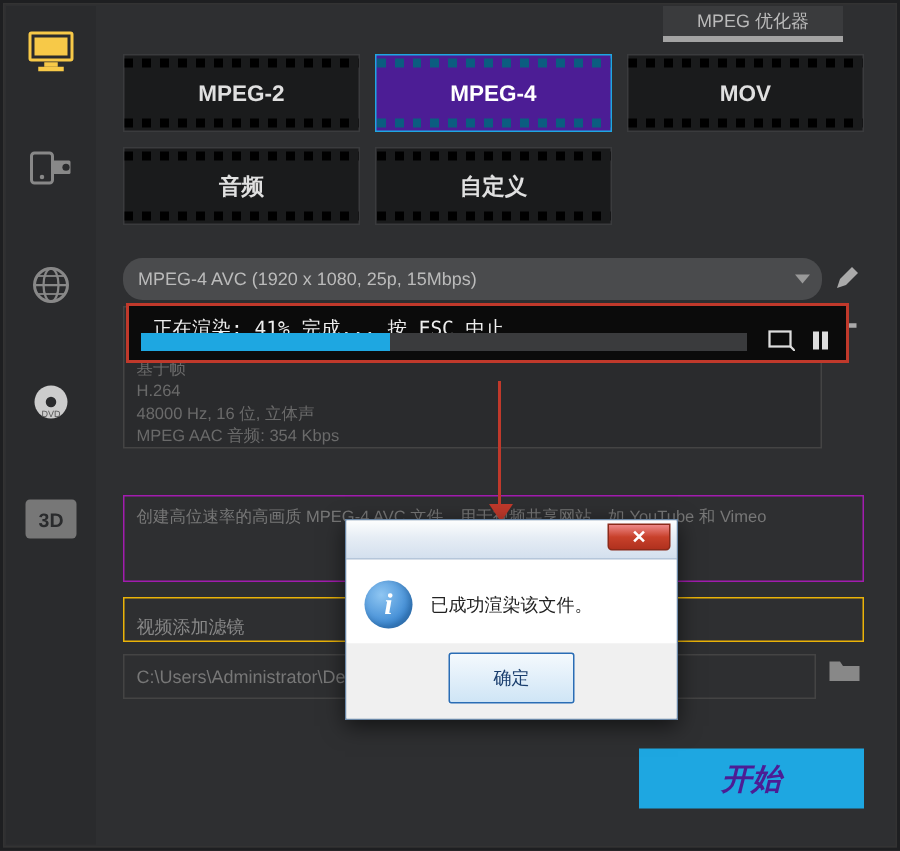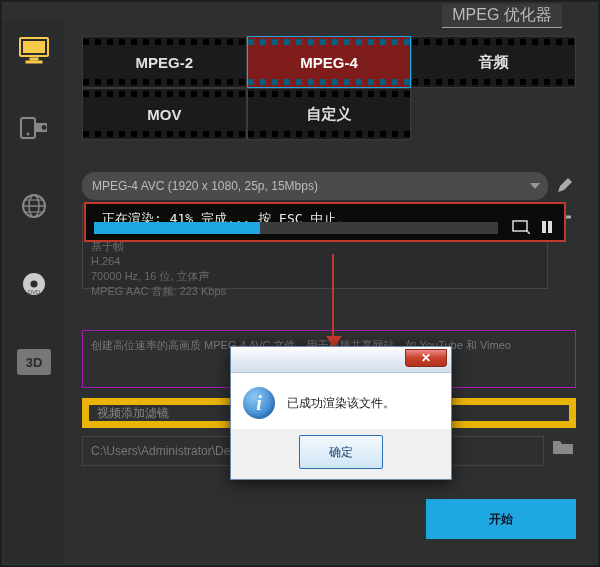--- a/index.html
+++ b/index.html
@@ -11,58 +11,58 @@
     position: relative;
     overflow: hidden;
   }
   .window-border {
     position: absolute; inset: 2px;
     border: 1px solid #333;
     background: #2e2f31;
   }
   
   .sidebar {
-    position: absolute; left: 4px; top: 20px; bottom: 4px; width: 60px;
+    position: absolute; left: 4px; top: 4px; bottom: 4px; width: 60px;
     background: #2a2b2d;
   }
   .sidebar-item {
     width: 100%; height: 60px;
     display: flex; align-items: center; justify-content: center;
     color: #888;
     cursor: pointer;
   }
   .sidebar-item.active svg { stroke: #f7c948; fill: none; }
   .sidebar-item.active rect.fillme { fill: #f7c948; stroke: none; }
   
   .top-tab {
     position: absolute; right: 38px; top: 4px;
     height: 24px; width: 120px;
     background: #3a3b3d;
     color: #bbb;
-    font-size: 16px;
-    display: flex; align-items: center; justify-content: center;
-    border-bottom: 1px solid #a3a3a3;
+    font-size: 12px;
+    display: flex; align-items: center; justify-content: center;
+    border-bottom: 4px solid #a3a3a3;
   }
   
   .format-grid {
     position: absolute; left: 82px; top: 36px; right: 24px;
-    display: grid; grid-template-columns: 1fr 1fr 1fr; gap: 0;
+    display: grid; grid-template-columns: 1fr 1fr 1fr; gap: 10px;
   }
   .format-btn {
     height: 52px;
     background: #1a1b1c;
     border: 1px solid #3a3b3d;
     color: #e0e0e0;
     font-size: 15px; font-weight: bold;
     display: flex; align-items: center; justify-content: center;
     cursor: pointer;
     position: relative;
   }
   .format-btn.selected {
-    background: #7f1d1d;
+    background: #4c1d95;
     color: #fff;
     border-color: #1ea7e1;
   }
   .film-edge {
     position: absolute; left: 0; right: 0; height: 6px;
     background-image: repeating-linear-gradient(90deg, #000 0 6px, transparent 6px 12px);
   }
   .film-top { top: 2px; }
   .film-bot { bottom: 2px; }
   .format-btn.selected .film-edge {
@@ -83,58 +83,59 @@
     border-left: 5px solid transparent;
     border-right: 5px solid transparent;
     border-top: 6px solid #999;
   }
   .pencil-icon {
     position: absolute; right: 26px; top: 176px;
     color: #888; cursor: pointer;
   }
   .info-panel {
     position: absolute; left: 82px; right: 52px; top: 204px;
-    height: 85px;
+    height: 95px;
     border: 1px solid #444;
     background: #2a2b2d;
     padding: 4px 8px;
     font-size: 11px; color: #6a6a6a; line-height: 15px;
   }
   .plus-icon {
     position: absolute; right: 26px; top: 208px;
     color: #888; font-size: 20px; cursor: pointer;
   }
   .desc-panel {
     position: absolute; left: 82px; right: 24px; top: 330px;
     height: 58px; border: 1px solid #a21caf;
     padding: 6px 8px; font-size: 11px; color: #777; line-height: 16px;
   }
   .filter-row {
     position: absolute; left: 82px; right: 24px; top: 398px;
-    height: 30px; border: 7px solid #eab308;
+    height: 30px; border: 1px solid #eab308;
     padding: 0 8px; font-size: 12px; color: #888;
-    display: flex; align-items: center;
+    display: flex; align-items: flex-end;
   }
   .path-row {
     position: absolute; left: 82px; right: 56px; top: 436px;
     height: 30px; border: 1px solid #444;
     padding: 0 8px; font-size: 12px; color: #777;
     display: flex; align-items: center;
   }
   .folder-icon {
     position: absolute; right: 26px; top: 438px;
     color: #888; cursor: pointer;
   }
   .start-btn {
     position: absolute; right: 24px; bottom: 28px;
     width: 150px; height: 40px;
-    background: #1ea7e1; color: #0f172a;
-    font-size: 12px; font-weight: bold;
-    display: flex; align-items: center; justify-content: center;
-    cursor: pointer;
+    background: #1ea7e1; color: #4c1d95;
+    font-size: 20px; font-weight: bold;
+    display: flex; align-items: center; justify-content: center;
+    cursor: pointer;
+    font-style: italic;
   }
   
   .render-box {
     position: absolute; left: 84px; top: 202px; width: 482px; height: 40px;
     border: 2px solid #c0392b;
     background: #0b0b0b;
     padding: 4px 6px;
     z-index: 5;
   }
   .render-text {
@@ -276,26 +277,26 @@
     <span>MPEG-2</span>
   </div>
   <div class="format-btn selected">
     <div class="film-edge film-top"></div>
       <div class="film-edge film-bot"></div>
     <span>MPEG-4</span>
   </div>
   <div class="format-btn">
     <div class="film-edge film-top"></div>
       <div class="film-edge film-bot"></div>
+    <span>MOV</span>
+  </div>
+  <div class="format-btn">
+    <div class="film-edge film-top"></div>
+      <div class="film-edge film-bot"></div>
     <span>音频</span>
-  </div>
-  <div class="format-btn">
-    <div class="film-edge film-top"></div>
-      <div class="film-edge film-bot"></div>
-    <span>MOV</span>
   </div>
   <div class="format-btn">
     <div class="film-edge film-top"></div>
       <div class="film-edge film-bot"></div>
     <span>自定义</span>
   </div>
 </div>
 
 <div class="dropdown">
   <span>MPEG-4 AVC (1920 x 1080, 25p, 15Mbps)</span>
@@ -305,22 +306,22 @@
   <svg width="18" height="18">
       <path d="M2 16 L4 10 L12 2 L16 6 L8 14 Z" fill="#aaa"></path>
     </svg>
 </div>
 
 <div class="info-panel">
   <div>MPE</div>
   <div>24 位</div>
   <div>基于帧</div>
   <div>H.264</div>
-  <div>70000 Hz, 16 位, 立体声</div>
-  <div>MPEG AAC 音频: 223 Kbps</div>
+  <div>48000 Hz, 16 位, 立体声</div>
+  <div>MPEG AAC 音频: 354 Kbps</div>
 </div>
 <div class="plus-icon">
   <svg width="18" height="18">
       <path d="M8 2v14M1 9h14" stroke="#aaa" stroke-width="3"></path>
     </svg>
 </div>
 
 <div class="desc-panel">
   <span>创建高位速率的高画质 MPEG-4 AVC 文件，用于视频共享网站，如 YouTube 和 Vimeo</span>
 </div>

